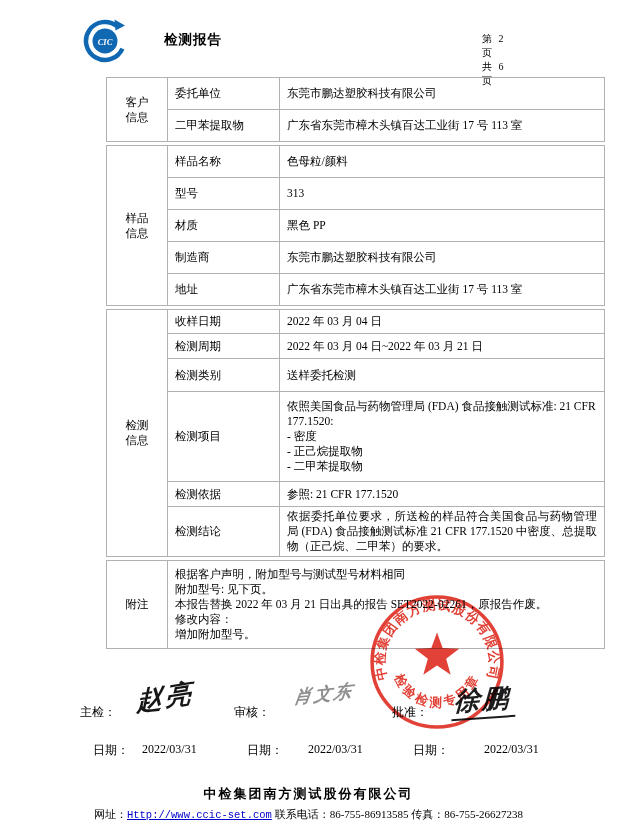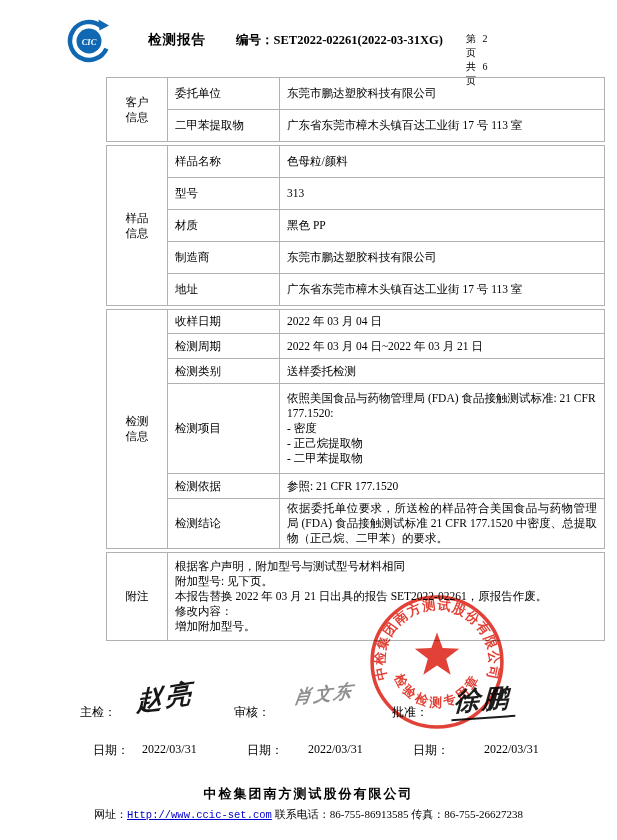--- a/index.html
+++ b/index.html
@@ -1,19 +1,19 @@
 <!DOCTYPE html>
 <html><head>
 <meta charset="utf-8">
 <style>
   html,body{margin:0;padding:0;background:#fff;}
   .page{position:relative;width:617px;height:840px;background:#fff;overflow:hidden;
         font-family:"Liberation Serif","DejaVu Serif",serif;color:#000;}
   
-  .hdr{position:absolute;left:0;top:16px;width:493px;height:52px;}
+  .hdr{position:absolute;left:16px;top:16px;width:493px;height:52px;}
   .logo{position:absolute;left:62px;top:2px;width:58px;height:46px;}
   .hdr-title{position:absolute;left:148px;top:15px;font-size:13.5px;font-weight:bold;letter-spacing:1px;}
   .hdr-no{position:absolute;left:236px;top:16px;font-size:12.5px;font-weight:bold;}
   .hdr-page{position:absolute;left:466px;top:16px;font-size:10px;font-weight:normal;letter-spacing:2px;}
   
   .tables{position:absolute;left:60px;top:77px;width:499px;margin-left:46px;}
   table.sec{border-collapse:collapse;table-layout:fixed;width:499px;margin:0 0 3px 0;}
   table.sec td{border:1px solid #b1b1b1;font-size:11.5px;line-height:15px;
                padding:2px 7px;vertical-align:middle;overflow:hidden;}
   td.c1{width:46px;text-align:center;white-space:pre-line;line-height:24px;padding:2px 2px;}
@@ -49,21 +49,20 @@
 <div class="page">
 
   <div class="hdr">
     <svg class="logo" viewBox="0 0 58 46">
       <path d="M 39.2 8.4 A 19 19 0 1 0 44.4 30.6" fill="none" stroke="#1068b2" stroke-width="4.5"></path>
       <polygon points="36.5,1.5 47,7.5 37.5,12.5" fill="#1068b2"></polygon>
       <circle cx="27" cy="23" r="12.5" fill="#1068b2"></circle>
       <text x="27" y="26.5" text-anchor="middle" font-size="8.5" font-weight="bold" font-style="italic" fill="#ffffff" font-family="Liberation Serif, DejaVu Serif, serif">CIC</text>
     </svg>
     <div class="hdr-title">检测报告</div>
-    <div class="hdr-no"><span>编号：</span><span>SET2022-02261(2022-03-31XG)</span></div>
     <div class="hdr-page">第 2 页 共 6 页</div>
   </div>
 
   <div class="tables">
 
     <table class="sec">
       <tbody>
           <tr style="height:32px">
         <td class="c1" rowspan="2">客户
 信息</td>
@@ -109,21 +108,21 @@
           <tr style="height:24px">
         <td class="c1" rowspan="6">检测
 信息</td>
         <td class="c2">收样日期</td>
         <td class="c3">2022 年 03 月 04 日</td>
       </tr>
       <tr style="height:25px">
         <td class="c2">检测周期</td>
         <td class="c3">2022 年 03 月 04 日~2022 年 03 月 21 日</td>
       </tr>
-      <tr style="height:25px">
+      <tr style="height:33px">
         <td class="c2">检测类别</td>
         <td class="c3">送样委托检测</td>
       </tr>
       <tr style="height:90px">
         <td class="c2">检测项目</td>
         <td class="c3 preline">依照美国食品与药物管理局 (FDA) 食品接触测试标准: 21 CFR
 177.1520:
 - 密度
 - 正己烷提取物
 - 二甲苯提取物</td>

